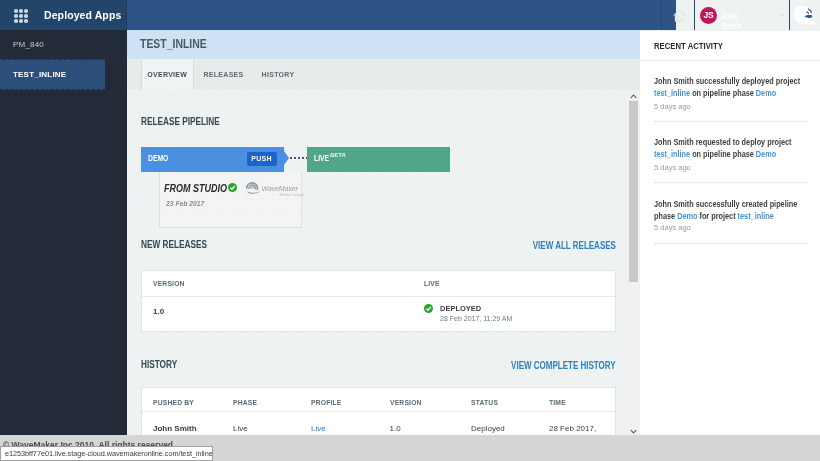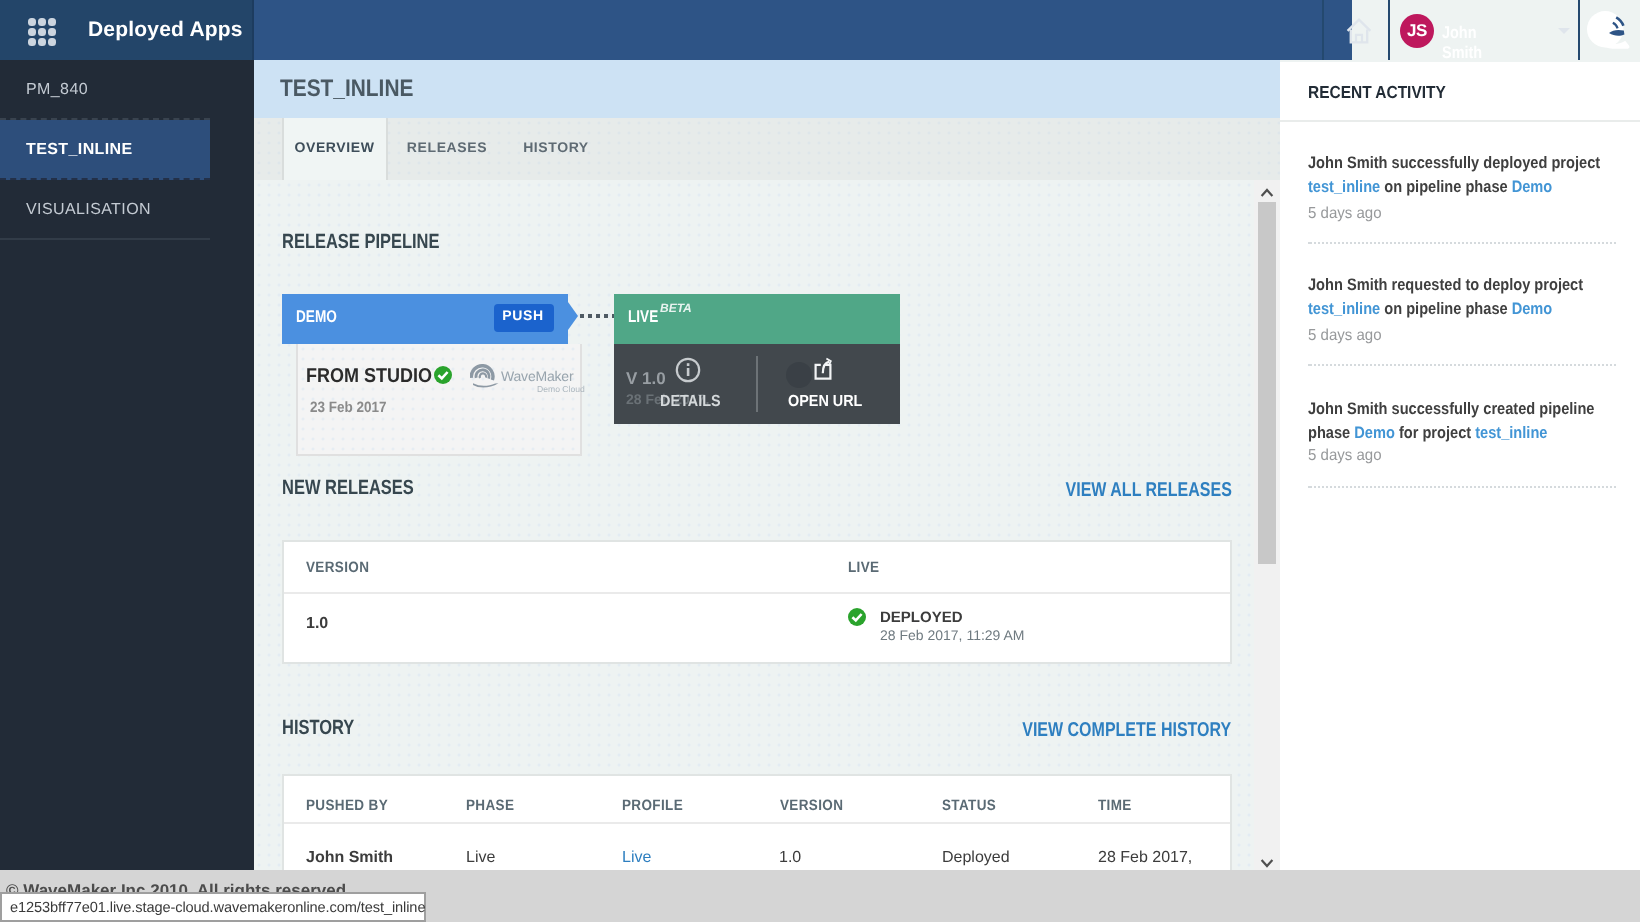--- a/index.html
+++ b/index.html
@@ -41,21 +41,21 @@
 
   .h-sec { position:absolute; font-size:10.3px; font-weight:bold; color:#37474f; transform:scaleX(0.8); transform-origin:0 0; white-space:nowrap; }
   .h-link { position:absolute; font-size:10px; font-weight:bold; color:#2e7fc0; transform:scaleX(0.8); transform-origin:100% 0; white-space:nowrap; }
 
   
   #card-demo { left:13.5px; top:56.5px; width:143px; height:65px; }
   #demo-hd { left:0; top:0; width:143px; height:25px; background:#4b90e0; }
   #demo-hd .t { position:absolute; left:7px; top:6.5px; color:#fff; font-size:8.5px; font-weight:bold; transform:scaleX(0.8); transform-origin:0 0; }
   #push { position:absolute; right:7px; top:5.5px; width:30px; height:13.5px; background:#1b63cd; border-radius:2px; color:#fff; font-size:7px; font-weight:bold; text-align:center; line-height:13.5px; letter-spacing:0.3px; }
   #demo-arrow { left:143px; top:4.5px; width:0; height:0; border-top:7.5px solid transparent; border-bottom:7.5px solid transparent; border-left:5.5px solid #4b90e0; }
-  #demo-bd { left:7px; top:25px; width:143px; height:56px; background:#f4f4f4; background-image:radial-gradient(circle, #e6edf3 0.6px, rgba(0,0,0,0) 0.9px); background-size:5px 5px; border:1px solid #e0e0e0; border-top:none; }
+  #demo-bd { left:18px; top:25px; width:143px; height:56px; background:#f4f4f4; background-image:radial-gradient(circle, #e6edf3 0.6px, rgba(0,0,0,0) 0.9px); background-size:5px 5px; border:1px solid #e0e0e0; border-top:none;font-style:italic; }
   #from-studio { left:4.5px; top:11px; font-size:10px; font-weight:bold; color:#2b2b2b; transform:scaleX(0.9); transform-origin:0 0; white-space:nowrap; }
   #demo-date { left:6.5px; top:27px; font-size:7.5px; font-weight:bold; color:#8a8a8a; transform:scaleX(0.9); transform-origin:0 0; }
   .chk { position:absolute; border-radius:50%; background:#2aa32c; }
   .chk svg { position:absolute; left:0; top:0; }
 
   #dots { left:162.5px; top:66.5px; width:18px; height:2px; border-top:2px dotted #4f5a63; }
 
   #card-live { left:179.5px; top:56.5px; width:143px; height:65px; }
   #live-hd { left:0; top:0; width:143px; height:25px; background:#50a787; }
   #live-hd .t { position:absolute; left:7px; top:6.5px; color:#fff; font-size:8.5px; font-weight:bold; transform:scaleX(0.8); transform-origin:0 0; }
@@ -126,21 +126,20 @@
       <path d="M2.5 13 C5.5 18.2 11 19.6 16 19.4 L20.3 19.4 C21.8 19.4 22.1 18.5 21.3 17.5 L19.6 15.4 C16 18 8.5 17.6 5 14.2 Z" fill="#fff"></path>
       <path d="M18.9 10.3 C15.7 9.7 13.3 10.1 11.5 11.5 C14.1 13.2 17.1 13.2 19.2 12.2 Z" fill="#2e5486"></path>
       <path d="M15.1 3.7 A8.2 8.2 0 0 1 18.7 7.9" fill="none" stroke="#2e5486" stroke-width="1.3"></path>
       <path d="M13.4 6.4 A4.5 4.5 0 0 1 15.8 9.2" fill="none" stroke="#2e5486" stroke-width="1.1"></path>
     </svg>
   </div>
 
   <div class="abs" id="sidebar">
     <div class="side-item" id="si1">PM_840</div>
     <div class="side-item" id="si2">TEST_INLINE</div>
-    <div class="side-item" id="si3">VISUALISATION</div>
   </div>
 
   <div class="abs" id="titlebar">
     <span>TEST_INLINE</span>
   </div>
   <div class="abs" id="tabbar">
     <div class="tab" id="tab1">OVERVIEW</div>
     <div class="tab" id="tab2">RELEASES</div>
     <div class="tab" id="tab3">HISTORY</div>
   </div>
@@ -175,38 +174,20 @@
       </div>
     </div>
 
     <div class="abs" id="dots"></div>
 
     <div class="abs" id="card-live">
       <div class="abs" id="live-hd">
         <span class="t">LIVE</span>
         <span class="beta">BETA</span>
       </div>
-      <div class="abs" id="live-bd">
-        <span class="abs" id="v10">V 1.0</span>
-        <span class="abs" id="live-date">28 Feb 2017,</span>
-        <span class="abs" id="ghost"></span>
-        <div class="abs" id="live-sep"></div>
-        <svg class="abs" style="left:30.5px; top:6px;" width="14" height="14" viewBox="0 0 14 14">
-          <circle cx="7" cy="7" r="5.6" fill="none" stroke="#c7cbce" stroke-width="1.1"></circle>
-          <rect x="6.4" y="6" width="1.3" height="4" fill="#c7cbce"></rect>
-          <rect x="6.4" y="3.6" width="1.3" height="1.4" fill="#c7cbce"></rect>
-        </svg>
-        <span class="abs" id="details-lbl">DETAILS</span>
-        <svg class="abs" style="left:99px; top:6px;" width="11" height="13" viewBox="0 0 11 13">
-          <path d="M6.6 4.4 H9.2 V11.3 H1.8 V4.4 H4.4" fill="none" stroke="#f2f4f5" stroke-width="1.1"></path>
-          <path d="M5.4 8.6 Q5.4 3.6 8.6 2.8" fill="none" stroke="#f2f4f5" stroke-width="1.1"></path>
-          <path d="M7.2 1.3 L9.4 2.6 L8.4 4.8" fill="none" stroke="#f2f4f5" stroke-width="0.9"></path>
-        </svg>
-        <span class="abs" id="openurl-lbl">OPEN URL</span>
-      </div>
     </div>
 
     <div class="h-sec" style="left:14px; top:148.5px;">NEW RELEASES</div>
     <div class="h-link" style="right:11px; top:149.5px;">VIEW ALL RELEASES</div>
 
     <div class="tbl" style="left:14px; top:179.5px; width:475px; height:62px;">
       <span class="hd" style="left:11px; top:8px;">VERSION</span>
       <span class="hd" style="left:282px; top:8px;">LIVE</span>
       <div class="hr" style="top:25px;"></div>
       <span class="cell b" style="left:11px; top:36px;">1.0</span>

